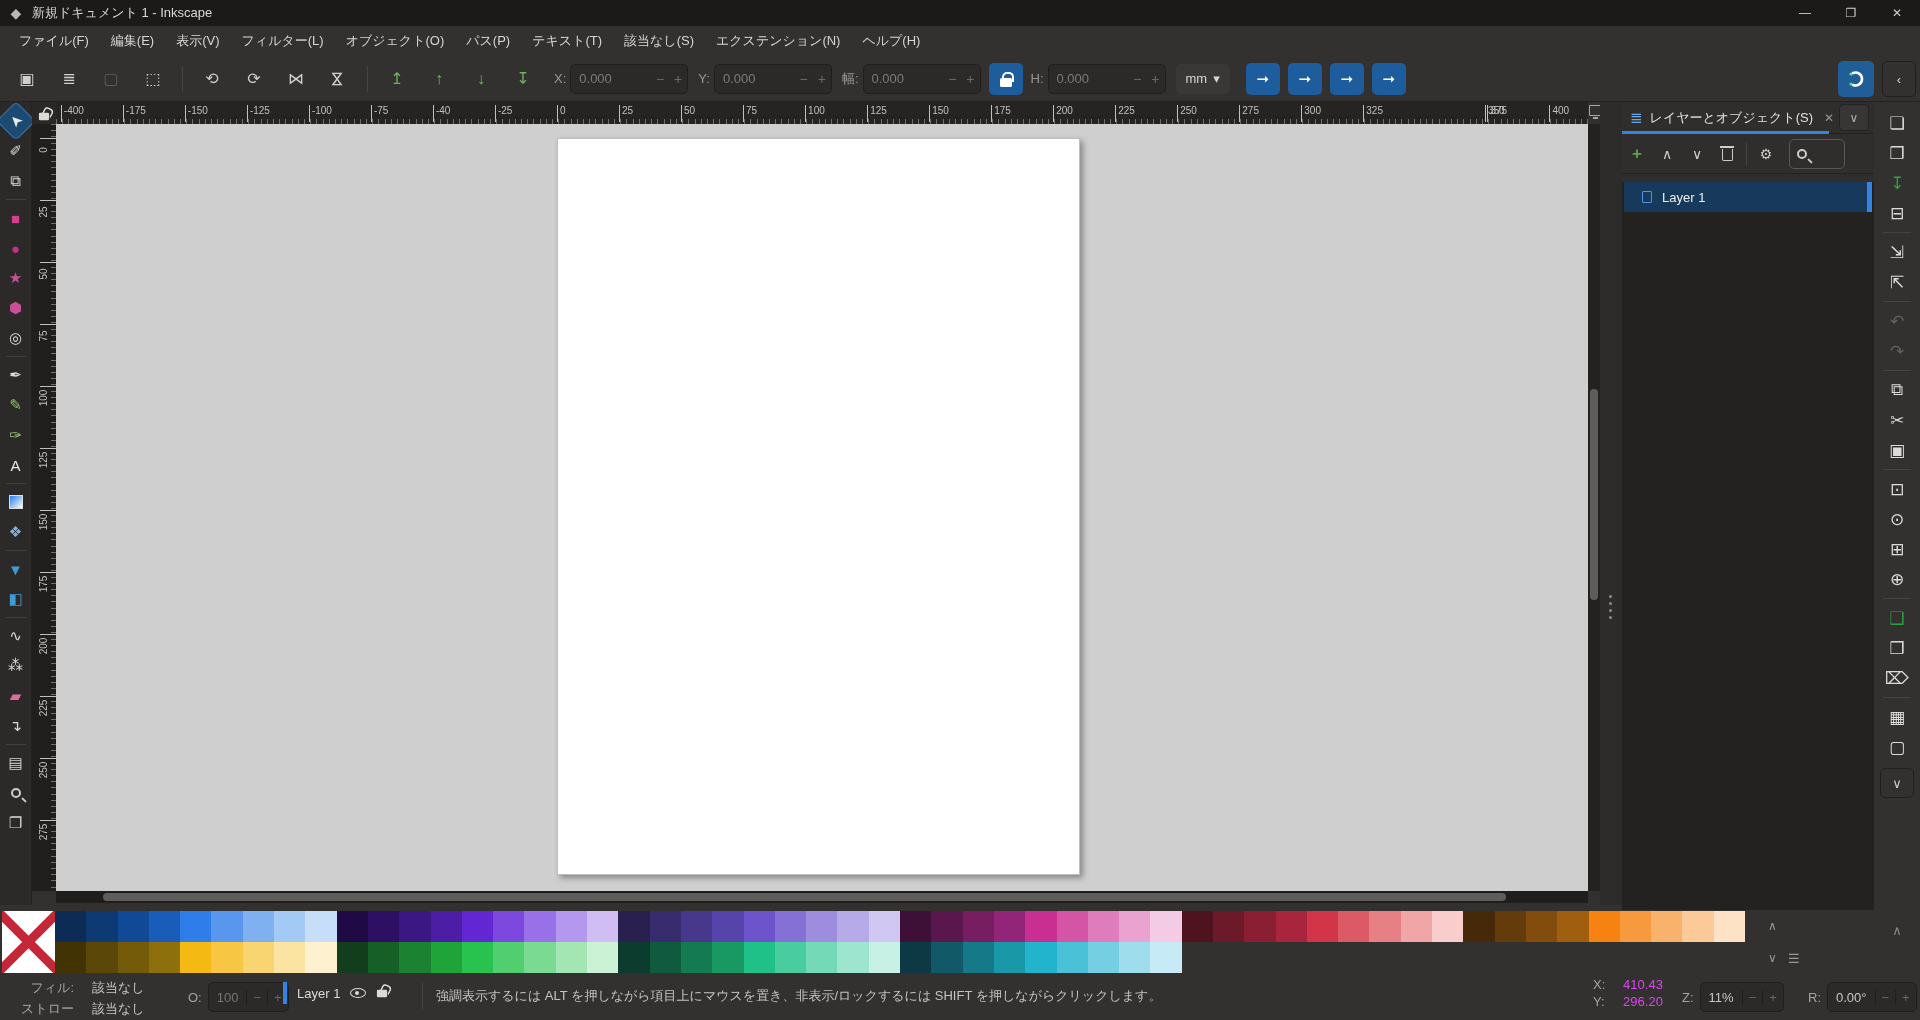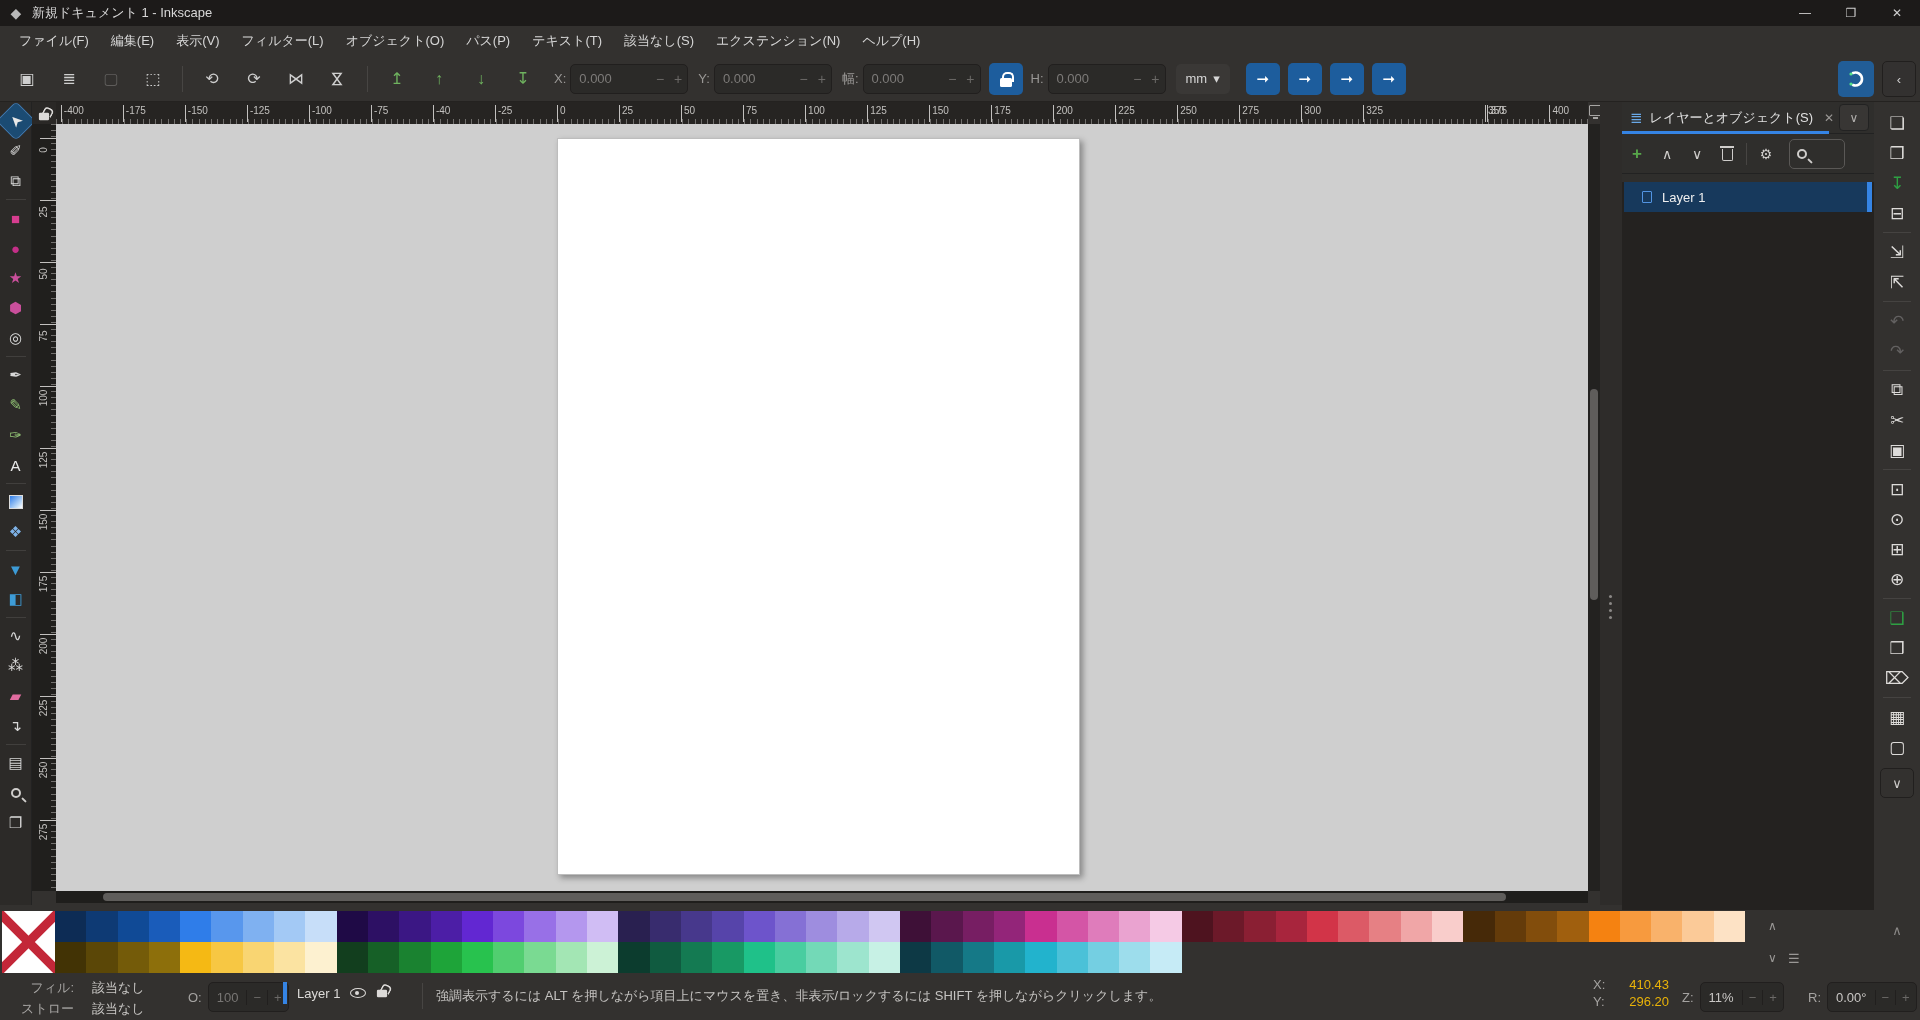--- a/index.html
+++ b/index.html
@@ -112,21 +112,21 @@
   #opacity-block { position:absolute; left:188px; top:7px; display:flex; align-items:center; gap:6px; }
   .spinbox { height:30px; background:#2b2a28; border:1px solid #211f1e; border-radius:5px; display:flex; align-items:center; }
   .spinbox .v { padding:0 8px; color:#787674; }
   .spinbox .s { color:#6b6967; padding:0 6px; border-left:1px solid #211f1e; }
   #layer-block { position:absolute; left:283px; top:7px; display:flex; align-items:center; gap:10px; }
   #layer-block .bar { width:4px; height:22px; background:#3584e4; }
   #layer-block .lname { color:#dddbd9; }
   #sb-sep1 { position:absolute; left:422px; top:8px; width:1px; height:26px; background:#474543; }
   #sb-msg { position:absolute; left:436px; top:12px; color:#c5c3c1; }
   #xy-block { position:absolute; left:1593px; top:2px; display:grid; grid-template-columns:18px 52px; column-gap:6px; row-gap:2px; }
-  #xy-block .num { text-align:right; color:#eab308; }
+  #xy-block .num { text-align:center; color:#d946ef; }
   #zoom-block { position:absolute; left:1682px; top:7px; display:flex; align-items:center; gap:6px; }
   #rot-block { position:absolute; left:1808px; top:7px; display:flex; align-items:center; gap:6px; }
 
   
   .padlock { position:relative; width:12px; height:9px; background:#fff; border-radius:1.5px; margin-top:7px; }
   .padlock::before { content:""; position:absolute; left:2px; top:-6px; width:8px; height:8px; border:2px solid #fff; border-bottom:none; border-radius:5px 5px 0 0; }
   .padlock.open::before { left:5px; transform:rotate(28deg); border-color:#dcdad8; }
   .padlock.small { transform:scale(0.85); }
   .padlock.gray { background:#dcdad8; }
   .magnifier { position:relative; width:10px; height:10px; border:2px solid #cfcdcb; border-radius:50%; }

